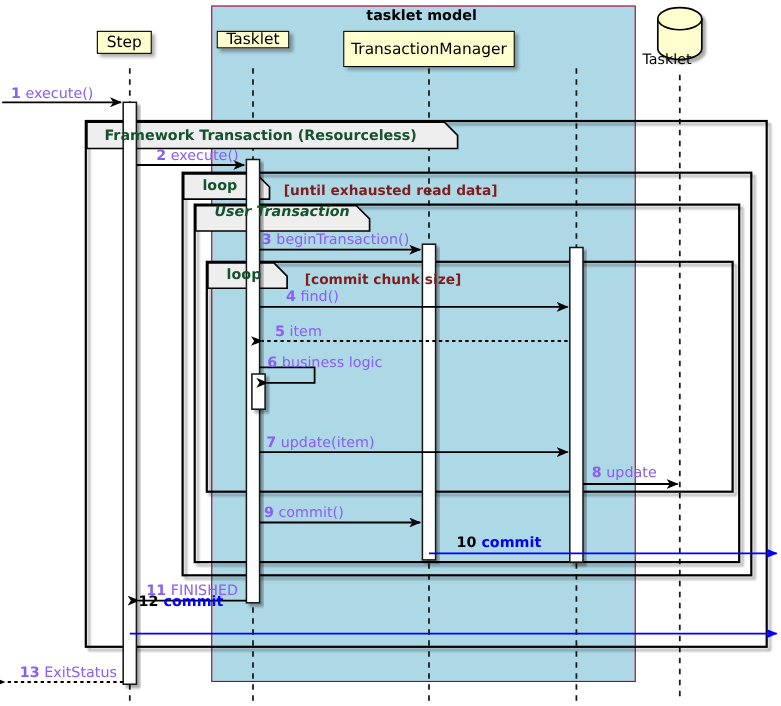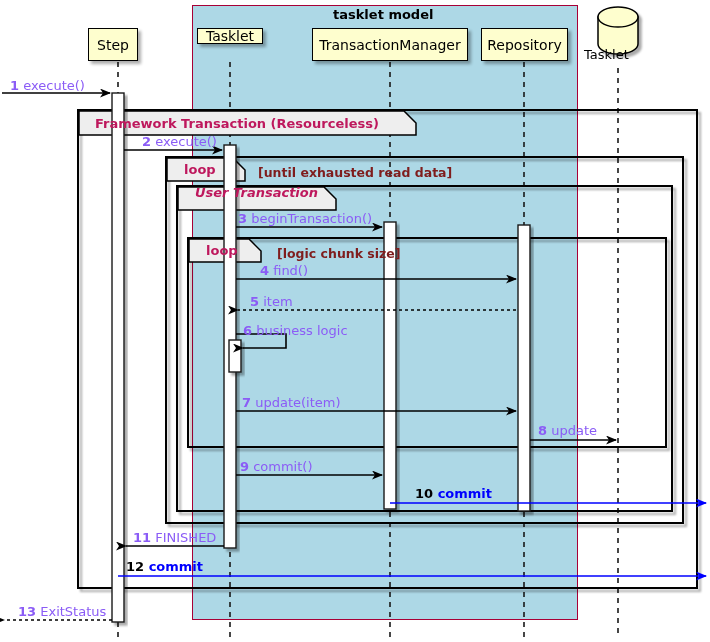--- a/index.html
+++ b/index.html
@@ -10,21 +10,21 @@
   
   .pbox{position:absolute;background:#FEFECE;border:1.5px solid #000;
         box-shadow:3px 3px 3px rgba(0,0,0,0.32);
         display:flex;align-items:center;justify-content:center;
         font-size:14px;color:#000;box-sizing:border-box;}
 
   
   .pkg{position:absolute;background:#ADD8E6;border:1.5px solid #A80036;box-sizing:border-box;}
   .pkg-title{position:absolute;font-size:13px;font-weight:bold;color:#000;}
   .grp-tab{position:absolute;background:#EEEEEE;border:1.5px solid #000;
-           box-sizing:border-box;font-size:13px;font-weight:bold;color:#be185d;
+           box-sizing:border-box;font-size:13px;font-weight:bold;color:#14532d;
            display:flex;align-items:center;padding-left:7px;}
   .grp-tab.poly{border:none;background:transparent;}
   .grp-cond{position:absolute;font-size:12.5px;font-weight:bold;color:#7f1d1d;}
 
   
   .msg{position:absolute;font-size:13px;color:#8b5cf6;white-space:nowrap;}
   .msg .num{font-weight:bold;}
   .msg.blue{color:#0000FF;font-weight:bold;}
   .msg.blue .num{color:#000;font-weight:bold;}
 
@@ -114,51 +114,48 @@
 
       <line x1="112" y1="620" x2="4" y2="620" stroke="#000" stroke-dasharray="3,3" marker-end="url(#arrKr)"></line>
     </g>
 
     <g filter="url(#sh)">
       <path d="M598,17 L598,44 A20,10 0 0,0 638,44 L638,17 z" fill="#FEFECE" stroke="#000" stroke-width="1.5"></path>
       <ellipse cx="618" cy="17" rx="20" ry="10" fill="#FEFECE" stroke="#000" stroke-width="1.5"></ellipse>
     </g>
   </svg>
 
-  <div class="pbox" style="left:88px;top:28px;width:50px;height:33px;">
+  <div class="pbox" style="left:88px;top:28px;width:50px;height:21px;">
     <span>Step</span>
   </div>
   <div class="pbox" style="left:197px;top:28px;width:66px;height:16px;">
     <span>Tasklet</span>
   </div>
   <div class="pbox" style="left:312px;top:28px;width:156px;height:33px;">
     <span>TransactionManager</span>
   </div>
-  <div class="pbox" style="left:481px;top:28px;width:87px;height:33px;">
-    <span>Repository</span>
-  </div>
   <div class="dblabel" style="left:584px;top:47px;">Tasklet</div>
 
   <div class="grp-tab poly" style="left:88px;top:113px;height:20px;">
     <span>Framework Transaction (Resourceless)</span>
   </div>
 
   <div class="grp-tab poly" style="left:177px;top:160px;height:19px;">
     <span>loop</span>
   </div>
   <div class="grp-cond" style="left:258px;top:165px;">[until exhausted read data]</div>
 
   <div class="grp-tab poly" style="left:188px;top:183px;height:19px;font-style:italic;">
     <span>User Transaction</span>
   </div>
 
   <div class="grp-tab poly" style="left:199px;top:241px;height:19px;">
     <span>loop</span>
   </div>
-  <div class="grp-cond" style="left:277px;top:246px;">[logic chunk size]</div>
+  <div class="grp-cond" style="left:277px;top:246px;">[commit chunk size]</div>
 
   <div class="msg" style="left:10px;top:78px;">
     <span class="num">1</span>
     <span>execute()</span>
   </div>
   <div class="msg" style="left:142px;top:134px;">
     <span class="num">2</span>
     <span>execute()</span>
   </div>
   <div class="msg" style="left:238px;top:211px;">
@@ -190,21 +187,21 @@
     <span>commit()</span>
   </div>
   <div class="msg blue" style="left:400px;top:486px;padding-left:15px;">
     <span class="num">10</span>
     <span>commit</span>
   </div>
   <div class="msg" style="left:133px;top:530px;">
     <span class="num">11</span>
     <span>FINISHED</span>
   </div>
-  <div class="msg blue" style="left:126px;top:559px;">
+  <div class="msg blue" style="left:126px;top:540px;">
     <span class="num">12</span>
     <span>commit</span>
   </div>
   <div class="msg" style="left:18px;top:604px;">
     <span class="num">13</span>
     <span>ExitStatus</span>
   </div>
 
 </div>
 

